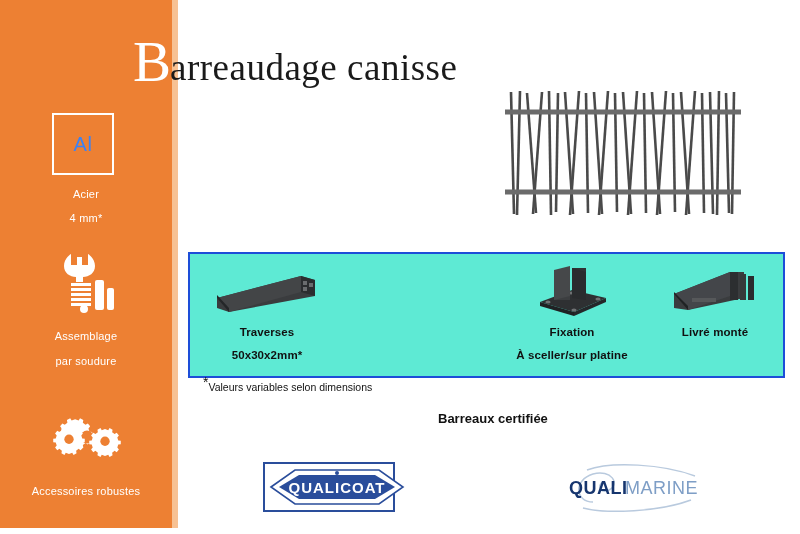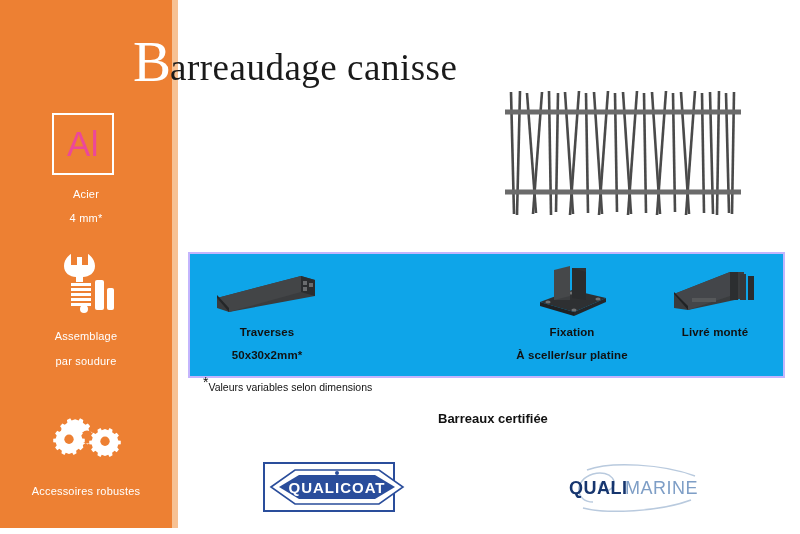--- a/index.html
+++ b/index.html
@@ -47,22 +47,22 @@
   }
   .badge-text {
     position: absolute;
     left: 0;
     top: 0;
     width: 100%;
     height: 100%;
     display: flex;
     align-items: center;
     justify-content: center;
-    color: #ec4899;
-    font-size: 35px;
+    color: #3b82f6;
+    font-size: 20px;
     font-family: "Liberation Sans", sans-serif;
     letter-spacing: 0.5px;
   }
 
   .side-label {
     position: absolute;
     width: 172px;
     text-align: center;
     color: #ffffff;
     font-size: 11px;
@@ -121,23 +121,23 @@
     height: 130px;
   }
 
   
   #feature-box {
     position: absolute;
     left: 188px;
     top: 252px;
     width: 597px;
     height: 126px;
-    border: 2px solid #c4b5fd;
+    border: 2px solid #1d4ed8;
     box-sizing: border-box;
-    background: #0ea5e9;
+    background: #5eead4;
   }
   .feature-cell {
     position: absolute;
     top: 0;
     height: 100%;
   }
   .feature-thumb {
     position: absolute;
     left: 0;
     top: 6px;

